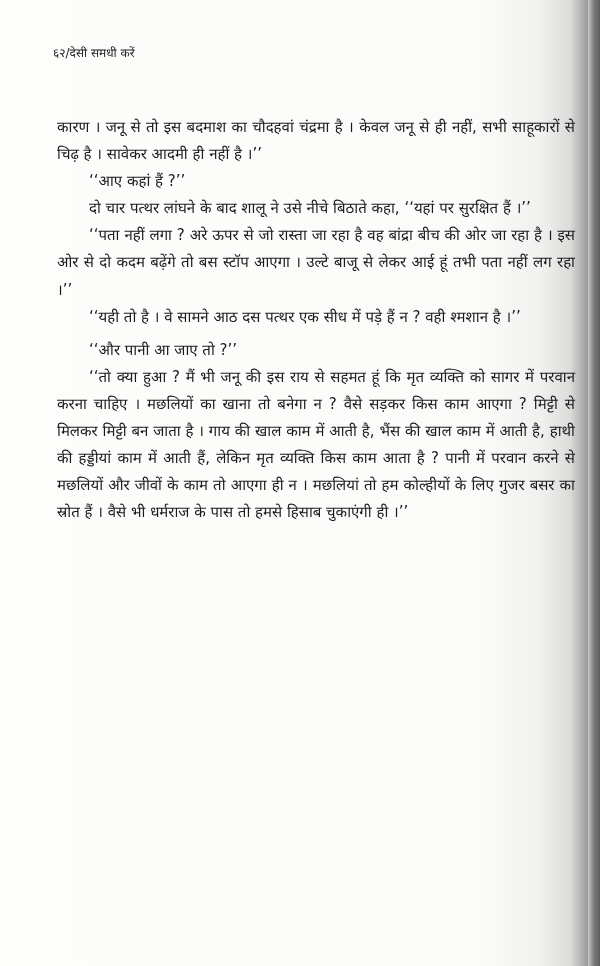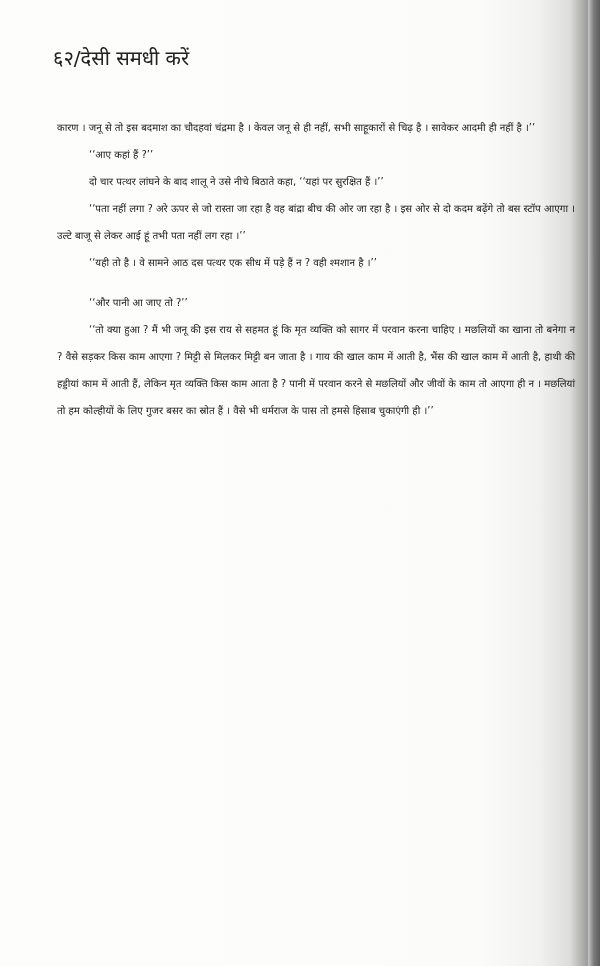--- a/index.html
+++ b/index.html
@@ -12,30 +12,30 @@
   .page {
     position:absolute; left:0; top:0; width:600px; height:966px;
     background:linear-gradient(to right, #fdfdfb 0%, #fbfbf9 80%, #f1f1ef 90%, #dcdcda 95%, #9a9a9a 98%, #6f6f6f 100%);
   }
   .spine {
     position:absolute; right:0; top:0; width:12px; height:966px;
     background:linear-gradient(to right, #c9c9c9, #7a7a7a 50%, #5c5c5c);
   }
   .running-head {
     position:absolute; left:53px; top:44px;
-    font-size:20px; color:#222;
+    font-size:12px; color:#222;
   }
   .body-text {
     position:absolute; left:57px; top:114px; width:518px;
-    font-size:10px; line-height:27.1px;
+    font-size:15px; line-height:27.1px;
     text-align:justify;
   }
   .para { margin:0; }
   .para.indent { text-indent:32px; }
-  .para.tall { margin-bottom:12px; }
+  .para.tall { margin-bottom:6px; }
 </style>
 </head>
 <body>
 
 <div class="page">
   <div class="spine"></div>
 
   <div class="running-head">६२/देसी समधी करें</div>
 
   <div class="body-text">

